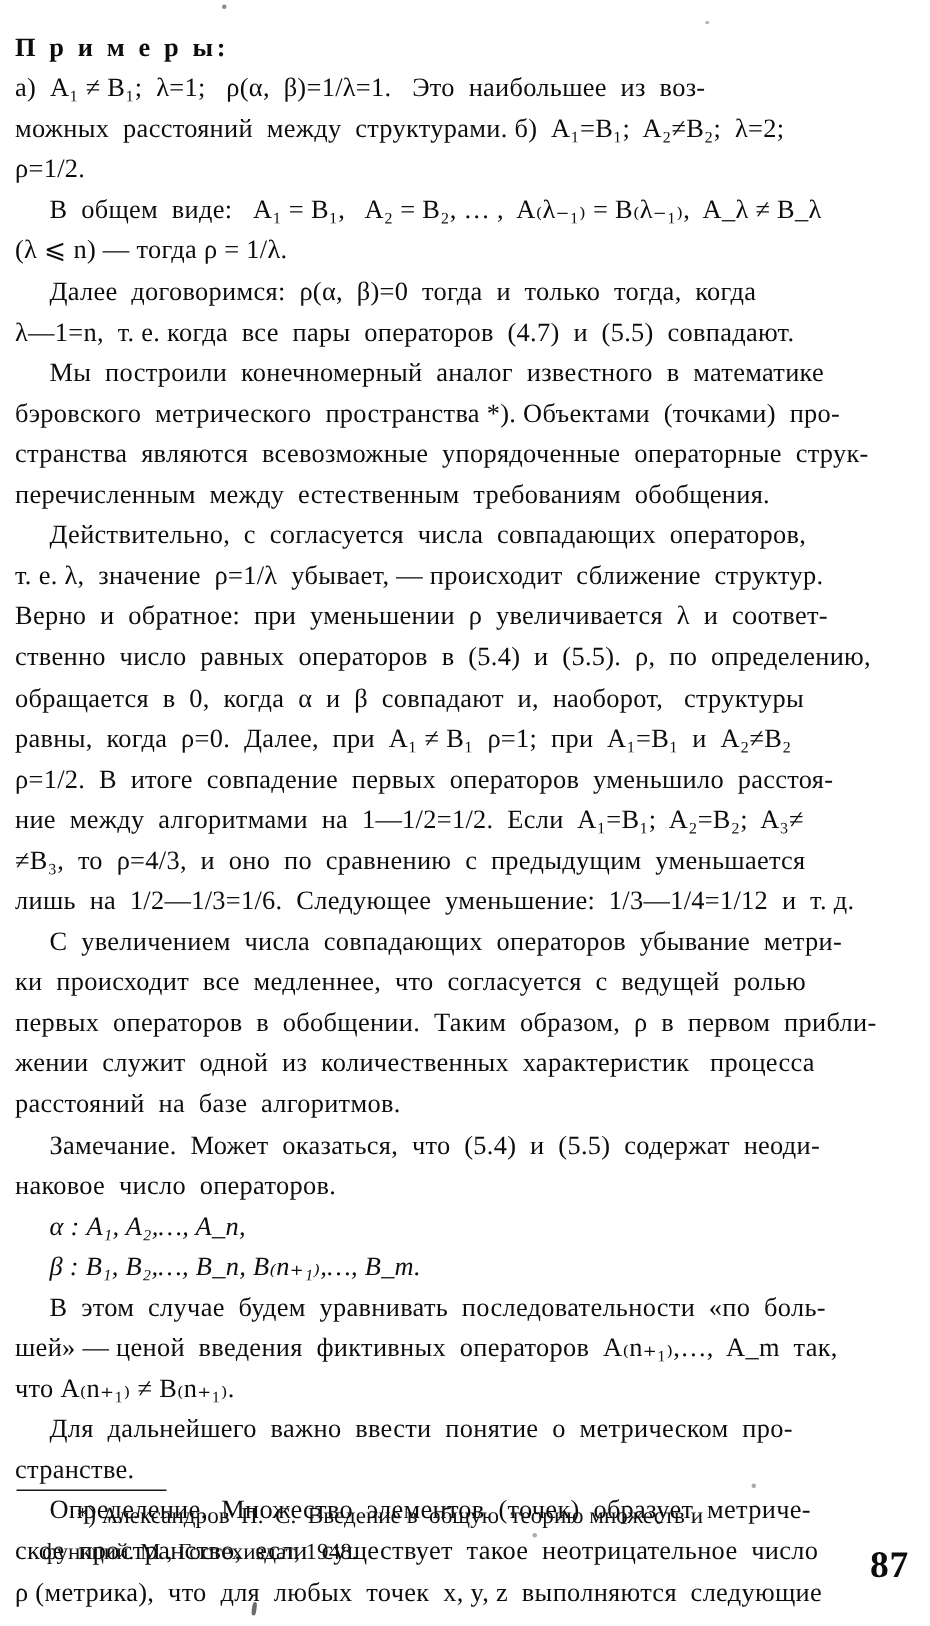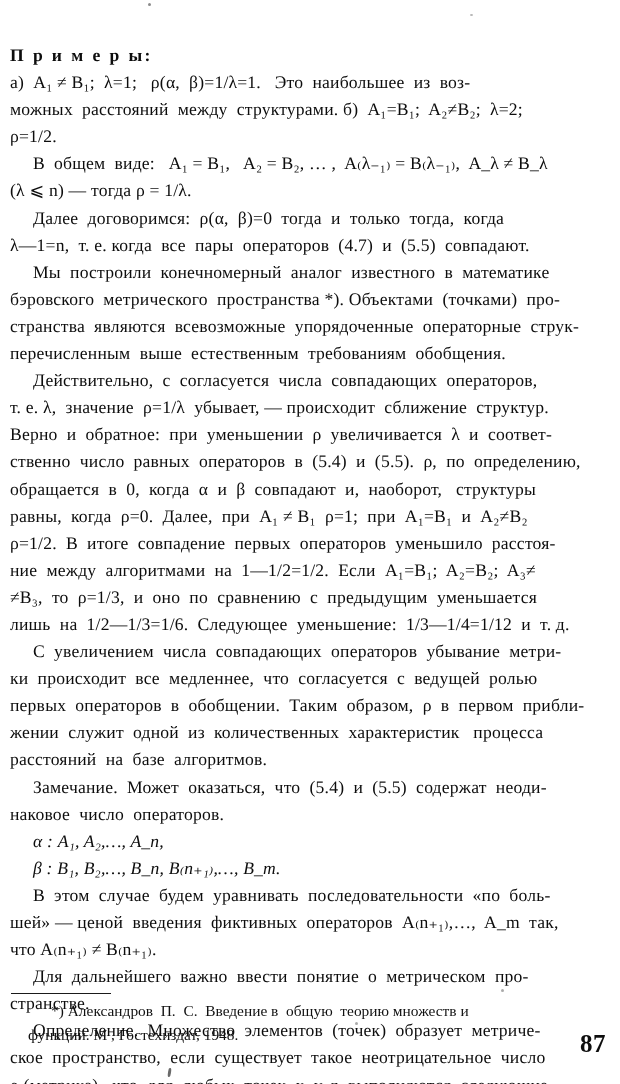--- a/index.html
+++ b/index.html
@@ -45,21 +45,20 @@
   }
 
   
   .ln.spaced { letter-spacing: 0.2px; }
 
   .math { font-style: italic; font-family: "Liberation Serif", "DejaVu Serif", serif; }
 
   #heading-line {
     letter-spacing: 2.4px;
     font-weight: 600;
-    margin-top: 24px;
   }
 
   #footnote-rule {
     position: absolute;
     left: 11px;
     top: 993px;
     width: 100px;
     height: 0;
     border-top: 1.6px solid #1a1a1a;
   }
@@ -112,30 +111,30 @@
   <span class="ln spaced">а)  A₁ ≠ B₁;  λ=1;   ρ(α,  β)=1/λ=1.   Это  наибольшее  из  воз-</span>
   <span class="ln spaced">можных  расстояний  между  структурами. б)  A₁=B₁;  A₂≠B₂;  λ=2;</span>
   <span class="ln spaced">ρ=1/2.</span>
   <span class="ln spaced">     В  общем  виде:   A₁ = B₁,   A₂ = B₂, … ,  A₍λ₋₁₎ = B₍λ₋₁₎,  A_λ ≠ B_λ</span>
   <span class="ln spaced">(λ ⩽ n) — тогда ρ = 1/λ.</span>
   <span class="ln spaced">     Далее  договоримся:  ρ(α,  β)=0  тогда  и  только  тогда,  когда</span>
   <span class="ln spaced">λ—1=n,  т. е. когда  все  пары  операторов  (4.7)  и  (5.5)  совпадают.</span>
   <span class="ln spaced">     Мы  построили  конечномерный  аналог  известного  в  математике</span>
   <span class="ln spaced">бэровского  метрического  пространства *). Объектами  (точками)  про-</span>
   <span class="ln spaced">странства  являются  всевозможные  упорядоченные  операторные  струк-</span>
-  <span class="ln spaced">перечисленным  выше  естественным  требованиям  обобщения.</span>
+  <span class="ln spaced">перечисленным  между  естественным  требованиям  обобщения.</span>
   <span class="ln spaced">     Действительно,  с  согласуется  числа  совпадающих  операторов,</span>
   <span class="ln spaced">т. е. λ,  значение  ρ=1/λ  убывает, — происходит  сближение  структур.</span>
   <span class="ln spaced">Верно  и  обратное:  при  уменьшении  ρ  увеличивается  λ  и  соответ-</span>
   <span class="ln spaced">ственно  число  равных  операторов  в  (5.4)  и  (5.5).  ρ,  по  определению,</span>
   <span class="ln spaced">обращается  в  0,  когда  α  и  β  совпадают  и,  наоборот,   структуры</span>
   <span class="ln spaced">равны,  когда  ρ=0.  Далее,  при  A₁ ≠ B₁  ρ=1;  при  A₁=B₁  и  A₂≠B₂</span>
   <span class="ln spaced">ρ=1/2.  В  итоге  совпадение  первых  операторов  уменьшило  расстоя-</span>
   <span class="ln spaced">ние  между  алгоритмами  на  1—1/2=1/2.  Если  A₁=B₁;  A₂=B₂;  A₃≠</span>
-  <span class="ln spaced">≠B₃,  то  ρ=1/3,  и  оно  по  сравнению  с  предыдущим  уменьшается</span>
+  <span class="ln spaced">≠B₃,  то  ρ=4/3,  и  оно  по  сравнению  с  предыдущим  уменьшается</span>
   <span class="ln spaced">лишь  на  1/2—1/3=1/6.  Следующее  уменьшение:  1/3—1/4=1/12  и  т. д.</span>
   <span class="ln spaced">     С  увеличением  числа  совпадающих  операторов  убывание  метри-</span>
   <span class="ln spaced">ки  происходит  все  медленнее,  что  согласуется  с  ведущей  ролью</span>
   <span class="ln spaced">первых  операторов  в  обобщении.  Таким  образом,  ρ  в  первом  прибли-</span>
   <span class="ln spaced">жении  служит  одной  из  количественных  характеристик   процесса</span>
   <span class="ln spaced">расстояний  на  базе  алгоритмов.</span>
   <span class="ln spaced">     Замечание.  Может  оказаться,  что  (5.4)  и  (5.5)  содержат  неоди-</span>
   <span class="ln spaced">наковое  число  операторов.</span>
   <span class="ln spaced math">     α : A₁, A₂,…, A_n,</span>
   <span class="ln spaced math">     β : B₁, B₂,…, B_n, B₍n₊₁₎,…, B_m.</span>

